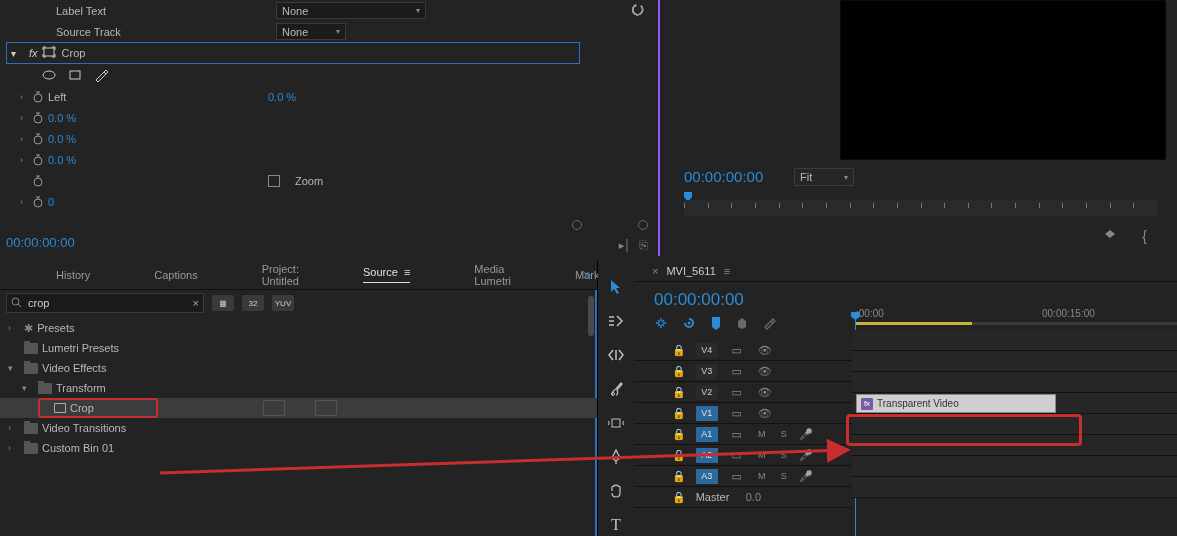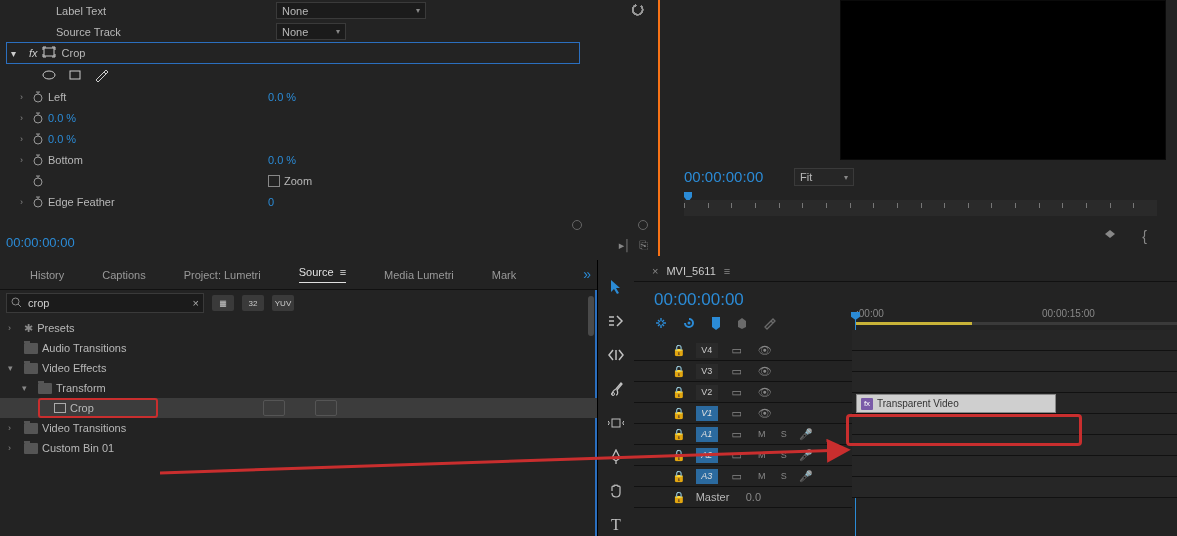--- a/index.html
+++ b/index.html
@@ -11,21 +11,21 @@
     font-size: 11px;
     color: #b8b8b8;
     overflow: hidden;
   }
   .root { position: relative; width: 1177px; height: 536px; background: #232323; }
 
   .effect-controls-panel {
     position: absolute; left: 0; top: 0;
     width: 660px; height: 256px;
     background: #232323;
-    border-right: 2px solid #f97316;
+    border-right: 2px solid #8b5cf6;
   }
   .ec-body { position: relative; }
   .ec-row { display: flex; align-items: center; height: 21px; padding-left: 20px; }
   .ec-row .expand { width: 12px; color: #888; font-size: 9px; cursor: pointer; }
   .ec-row .stopwatch { width: 16px; text-align: center; color: #888; }
   .stopwatch svg { display:block;}
   .ec-row .label { flex: 0 0 220px; }
   .ec-row .value { flex: 0 0 150px; color: #2b8bd6; }
   .ec-row .select-box {
     display: inline-flex; align-items: center; justify-content: space-between;
@@ -67,21 +67,21 @@
   .prog-playhead { position:absolute; left:20px; top:192px; width:8px; height:10px;
     background:#2b8bd6; clip-path: polygon(0 0,100% 0,100% 50%,50% 100%,0 50%);}
   .ruler-ticks {position:absolute; inset:0;}
   .ruler-ticks span {position:absolute; top:3px; width:1px; height:5px; background:#777;}
 
   .project-panel {
     position:absolute; left:0; top:260px; width:598px; bottom:0;
     background:#232323; border-right:1px solid #000;
   }
   .project-tabs { display:flex; align-items:center; height:30px; padding-left:30px; gap:38px; border-bottom:1px solid #111;}
-  .project-tabs .tab { color:#999; }
+  .project-tabs .tab { color:#999;margin-left:26px; }
   .project-tabs .tab.active { color:#e0e0e0; border-bottom:1px solid #e0e0e0; padding-bottom:4px;}
   .expand-corner {position:absolute; right:6px; top:6px; color:#2b8bd6; font-size:14px;}
 
   .search-row { display:flex; align-items:center; height:26px; padding:0 6px; gap:8px;}
   .search-box { flex:0 0 198px; height:20px; background:#1b1b1b; border:1px solid #3a3a3a;
     display:flex; align-items:center; padding:0 4px; gap:4px;}
   .search-box input { flex:1; background:transparent; border:none; color:#d0d0d0; font-size:11px; outline:none;}
   .clear-x { color:#aaa; cursor:pointer;}
   .badge { width:22px; height:16px; background:#3a3a3a; border-radius:2px;
     display:flex; align-items:center; justify-content:center; font-size:8px; color:#ccc;}
@@ -120,21 +120,21 @@
   .tl-toolrow { position:absolute; left:20px; top:56px; display:flex; gap:14px; align-items:center;}
   .tl-toolrow span{ color:#2b8bd6; }
   .tl-toolrow span.dim{ color:#6a6a6a;}
 
   .track-header-area { position:absolute; left:0; top:80px; width:218px; bottom:0;}
   .track-head { height:21px; display:flex; align-items:center; padding-left:38px; gap:10px;
     border-bottom:1px solid #111;}
   .lock { color:#777; font-size:11px;}
   .trk-label { width:22px; height:15px; background:#2a2a2a; font-size:9px;
     display:flex; align-items:center; justify-content:center; color:#ccc;}
-  .trk-label.active { background:#2b6a9f; color:#e0e0e0;font-style:italic;}
+  .trk-label.active { background:#2b6a9f; color:#e0e0e0;}
   .eye { width:18px; text-align:center; color:#888;}
   .m, .s { width:12px; text-align:center; color:#888; font-size:9px;}
   .mic { color:#555;}
 
   .tl-content { position:absolute; left:218px; top:48px; right:0; bottom:0; }
   .tl-ruler { position:absolute; left:0; top:0; right:0; height:20px; }
   .tl-ruler .time-label{ position:absolute; top:0; font-size:10px; color:#888;}
   .tl-yellow { position:absolute; left:4px; top:14px; width:116px; height:3px; background:#c7b238;}
   .tl-grey { position:absolute; left:120px; top:14px; right:0; height:3px; background:#3a3a3a;}
   .tl-playhead { position:absolute; left:3px; top:10px; width:1px; height:240px; background:#2b8bd6;}
@@ -305,42 +305,41 @@
       </div>
 
       <div class="ec-row">
         <span class="expand">›</span>
         <span class="stopwatch">
             <svg width="12" height="12" viewBox="0 0 12 12">
               <circle cx="6" cy="7" r="4" fill="none" stroke="#999"></circle>
               <path d="M6 3 L6 1 M4 1 L8 1" stroke="#999"></path>
             </svg>
           </span>
-        <span class="label">Bottom</span>
         <span class="value">0.0 %</span>
         <div class="reset-col">
             <span class="reset-icon">
               <svg width="14" height="14" viewBox="0 0 14 14">
                 <path d="M4 2 A5 5 0 1 0 9 3" fill="none" stroke="#999" stroke-width="1.2"></path>
                 <path d="M3 1 L4 2 L3 4" fill="none" stroke="#999"></path>
               </svg>
             </span>
           </div>
       </div>
 
       <div class="ec-row">
         <span class="expand"></span>
         <span class="stopwatch">
             <svg width="12" height="12" viewBox="0 0 12 12">
               <circle cx="6" cy="7" r="4" fill="none" stroke="#999"></circle>
               <path d="M6 3 L6 1 M4 1 L8 1" stroke="#999"></path>
             </svg>
           </span>
         <span class="label"></span>
-        <span style="display:inline-flex;align-items:center;gap:4px;color:#b8b8b8;">
+        <span style="display:inline-flex;align-items:center;gap:15px;color:#b8b8b8;">
           <span style="width:12px;height:12px;border:1px solid #888;display:inline-block;"></span>
           <span>Zoom</span>
         </span>
         <div class="reset-col">
             <span class="reset-icon">
               <svg width="14" height="14" viewBox="0 0 14 14">
                 <path d="M4 2 A5 5 0 1 0 9 3" fill="none" stroke="#999" stroke-width="1.2"></path>
                 <path d="M3 1 L4 2 L3 4" fill="none" stroke="#999"></path>
               </svg>
             </span>
@@ -348,21 +347,20 @@
       </div>
 
       <div class="ec-row">
         <span class="expand">›</span>
         <span class="stopwatch">
             <svg width="12" height="12" viewBox="0 0 12 12">
               <circle cx="6" cy="7" r="4" fill="none" stroke="#999"></circle>
               <path d="M6 3 L6 1 M4 1 L8 1" stroke="#999"></path>
             </svg>
           </span>
-        <span class="label">Edge Feather</span>
         <span class="value">0</span>
         <div class="reset-col">
             <span class="reset-icon">
               <svg width="14" height="14" viewBox="0 0 14 14">
                 <path d="M4 2 A5 5 0 1 0 9 3" fill="none" stroke="#999" stroke-width="1.2"></path>
                 <path d="M3 1 L4 2 L3 4" fill="none" stroke="#999"></path>
               </svg>
             </span>
           </div>
       </div>
@@ -413,21 +411,21 @@
           <path d="M7 2 L12 6 L7 10 L2 6 Z" fill="#888"></path>
         </svg>
     </div>
     <div style="position:absolute; right:30px; bottom:12px; color:#888;font-size:14px;">{</div>
   </div>
 
   <div class="project-panel">
     <div class="project-tabs">
       <span class="tab">History</span>
       <span class="tab">Captions</span>
-      <span class="tab">Project: Lumetri</span>
+      <span class="tab">Project: Untitled</span>
       <span class="tab active">
         <span>Source</span>&nbsp;&nbsp;<span>≡</span>
       </span>
       <span class="tab">Media Lumetri</span>
       <span class="tab">Mark</span>
     </div>
     <span class="expand-corner">»</span>
     <div class="proj-right-hi"></div>
 
     <div class="search-row">
@@ -448,21 +446,21 @@
 
     <div class="tree">
       <div class="tree-row">
         <span class="expand">›</span>
         <span style="color:#888;">✱</span>
         <span>Presets</span>
       </div>
       <div class="tree-row">
         <span class="expand"></span>
           <span class="folder-icon"></span>
-        <span>Audio Transitions</span>
+        <span>Lumetri Presets</span>
       </div>
       <div class="tree-row">
         <span class="expand">▾</span>
         <span class="folder-icon"></span>
         <span>Video Effects</span>
       </div>
       <div class="tree-row indent1">
         <span class="expand">▾</span>
         <span class="folder-icon"></span>
         <span>Transform</span>

